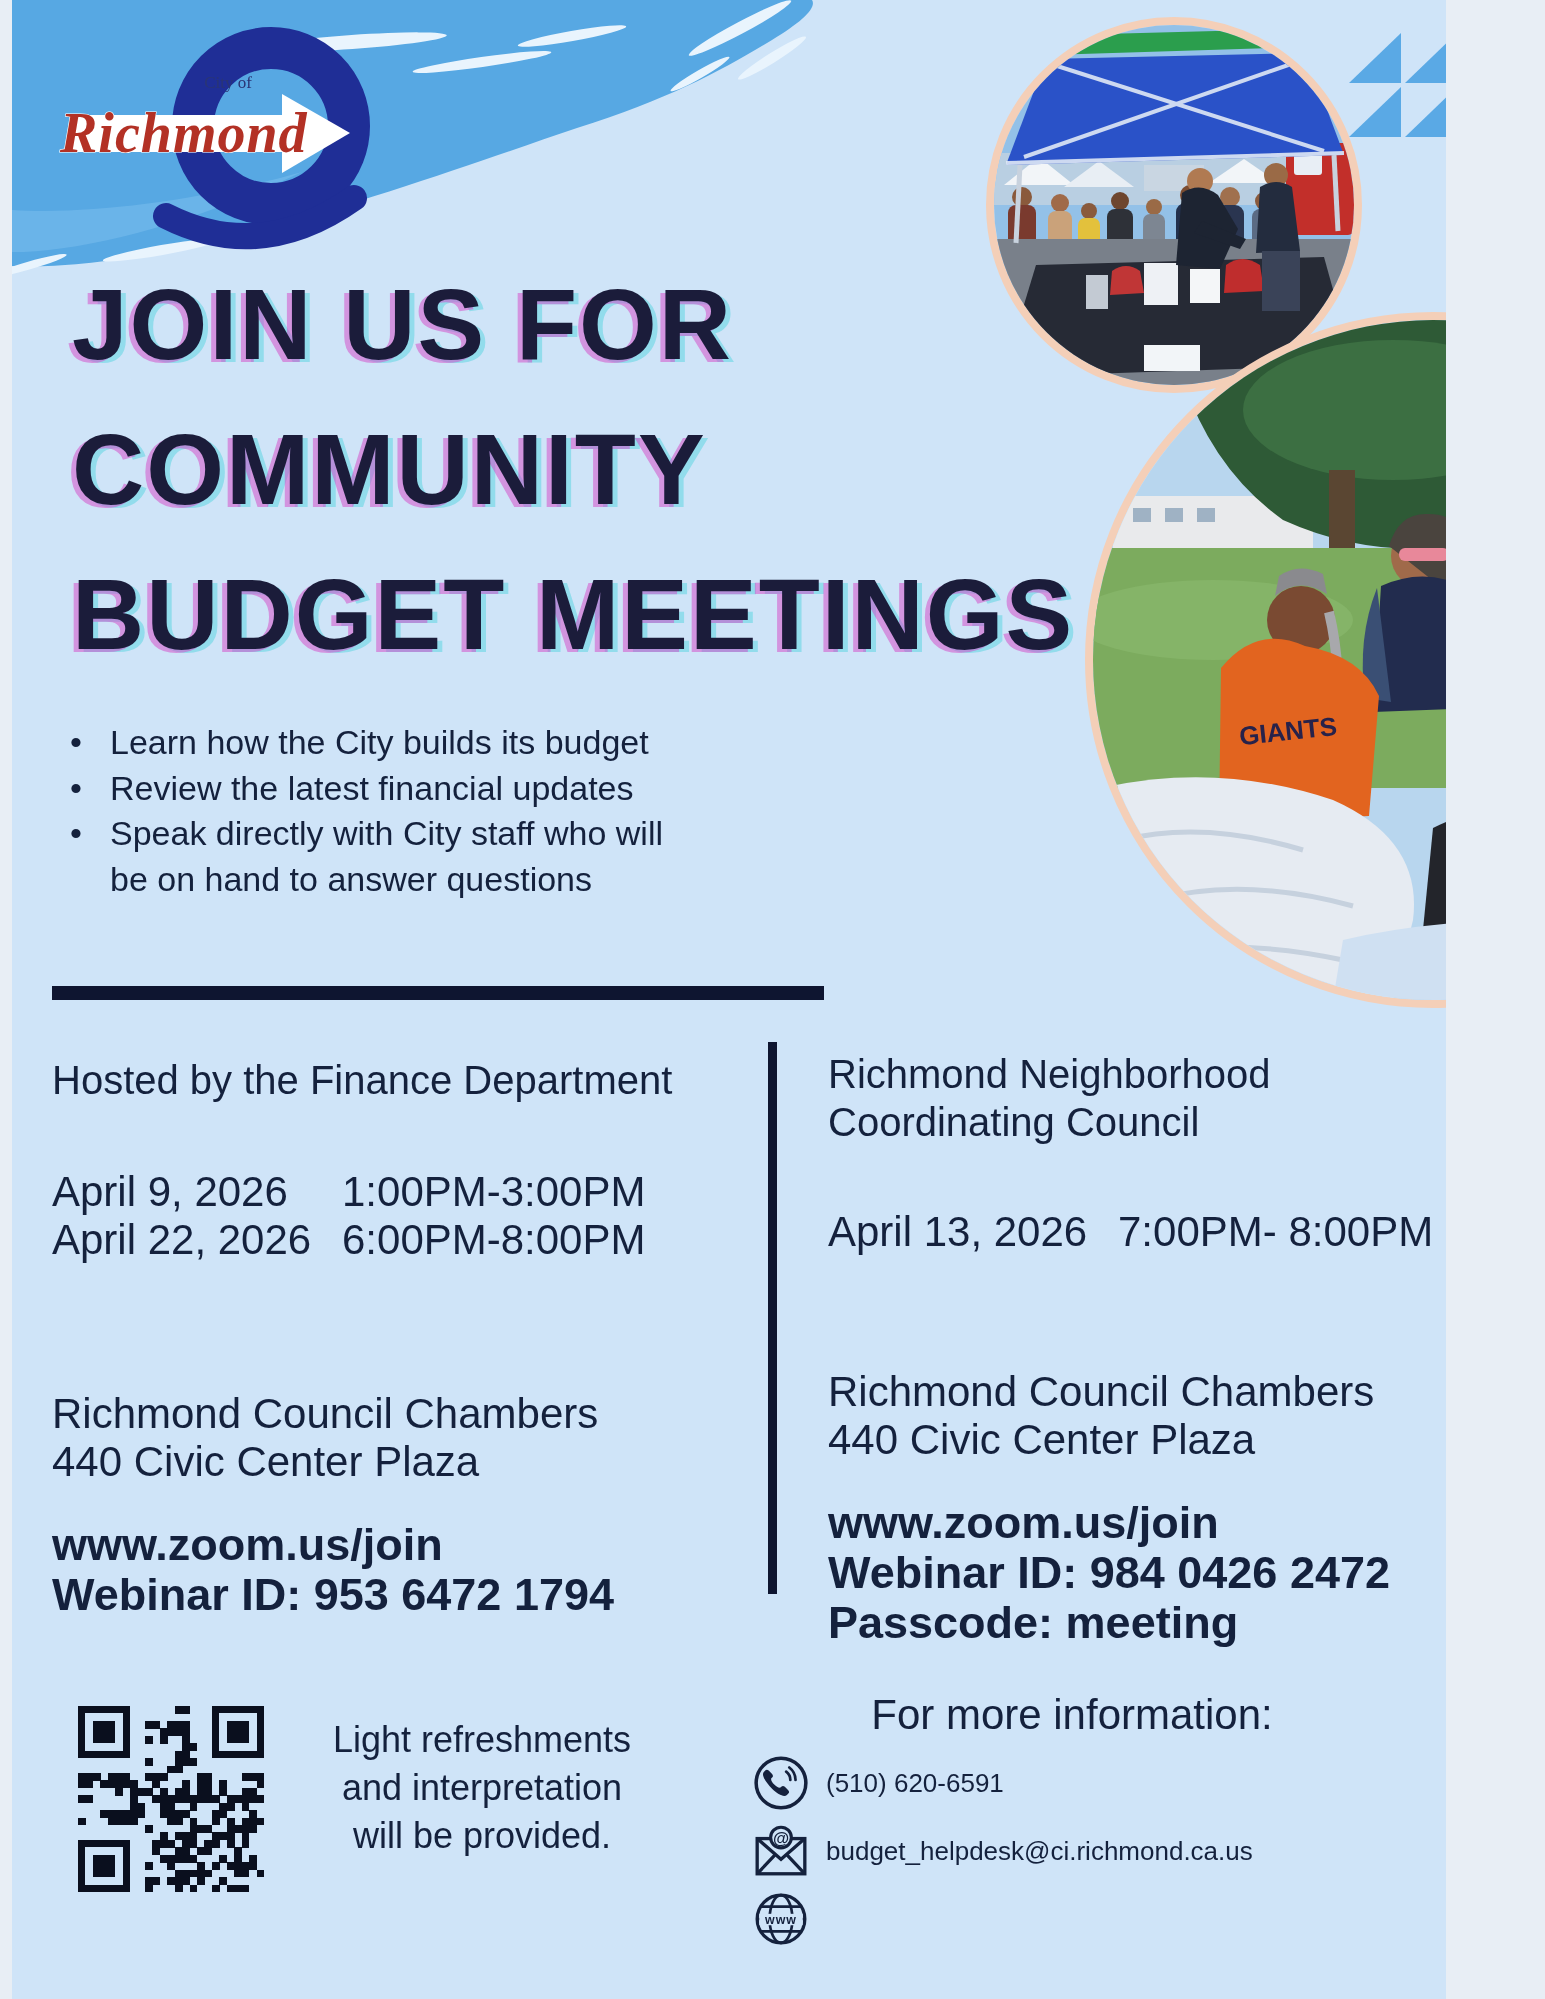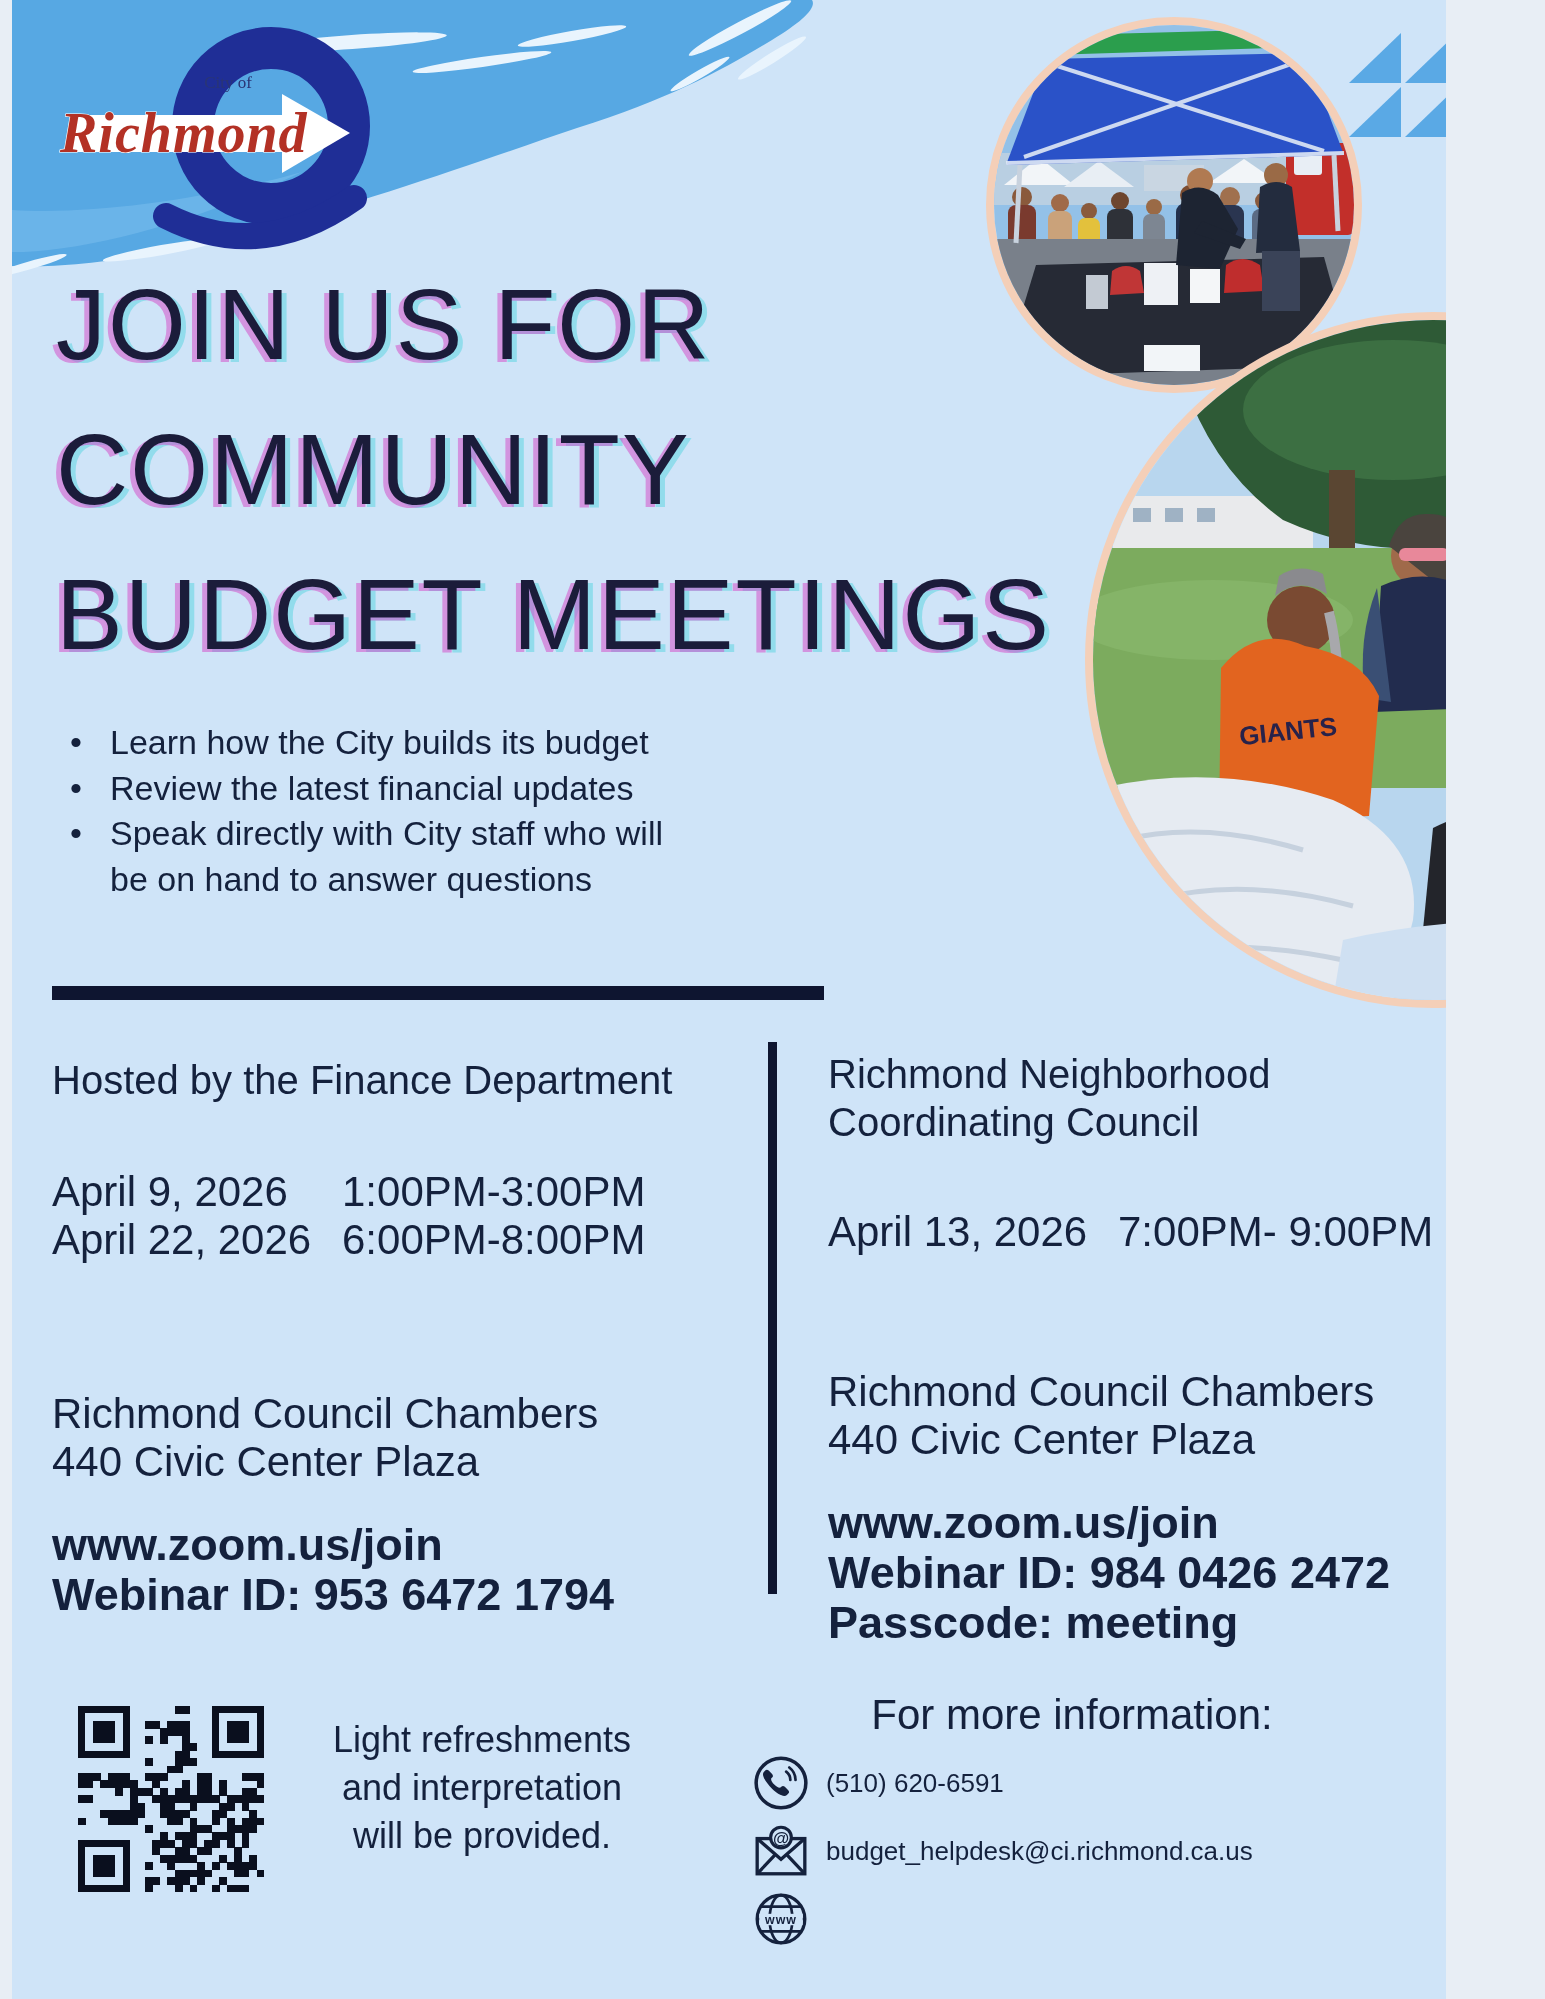--- a/index.html
+++ b/index.html
@@ -20,22 +20,22 @@
     clip-path:polygon(0 100%, 100% 100%, 100% 0); }
 
   
   .photo-circle { position:absolute; border-radius:50%; overflow:hidden;
     border:8px solid var(--ring,#f4cfb8); box-sizing:border-box; }
   .photo-top { left:974px; top:17px; width:376px; height:376px; }
   .photo-big { left:1073px; top:312px; width:696px; height:696px; }
   .photo-circle svg { display:block; width:100%; height:100%; }
 
   
-  .title { position:absolute; left:44px; top:252px; margin:0;
-    font-size:100px; line-height:1.45; font-weight:400; letter-spacing:2px;
+  .title { position:absolute; left:60px; top:252px; margin:0;
+    font-size:100px; line-height:1.45; font-weight:700; letter-spacing:2px;
     color:var(--title,#1b1c3a);
     text-shadow:-5px 3px 0 rgba(213,68,198,0.50), 5px 3px 0 rgba(72,210,222,0.45); }
   .title span { display:block; }
 
   
   .bullets { position:absolute; left:52px; top:720px; width:760px; margin:0; padding:0;
     list-style:none; font-size:34px; line-height:1.34; color:var(--ink,#14213d); }
   .bullets li { position:relative; padding-left:46px; white-space:pre-line; }
   .bullets li::before { content:"\2022"; position:absolute; left:6px; top:0; }
 
@@ -299,21 +299,21 @@
       <div>Webinar ID: 953 6472 1794</div>
     </div>
   </div>
 
   <div class="col col-right">
     <div class="host-line">Richmond Neighborhood</div>
     <div class="host-line">Coordinating Council</div>
     <div class="sessions">
       <div class="session-row">
         <span class="session-date">April 13, 2026</span>
-        <span class="session-time">7:00PM- 9:00PM</span>
+        <span class="session-time">7:00PM- 8:00PM</span>
       </div>
     </div>
     <div class="venue">
       <div>Richmond Council Chambers</div>
       <div>440 Civic Center Plaza</div>
     </div>
     <div class="zoom-block">
       <div>www.zoom.us/join</div>
       <div>Webinar ID: 984 0426 2472</div>
       <div>Passcode: meeting</div>

